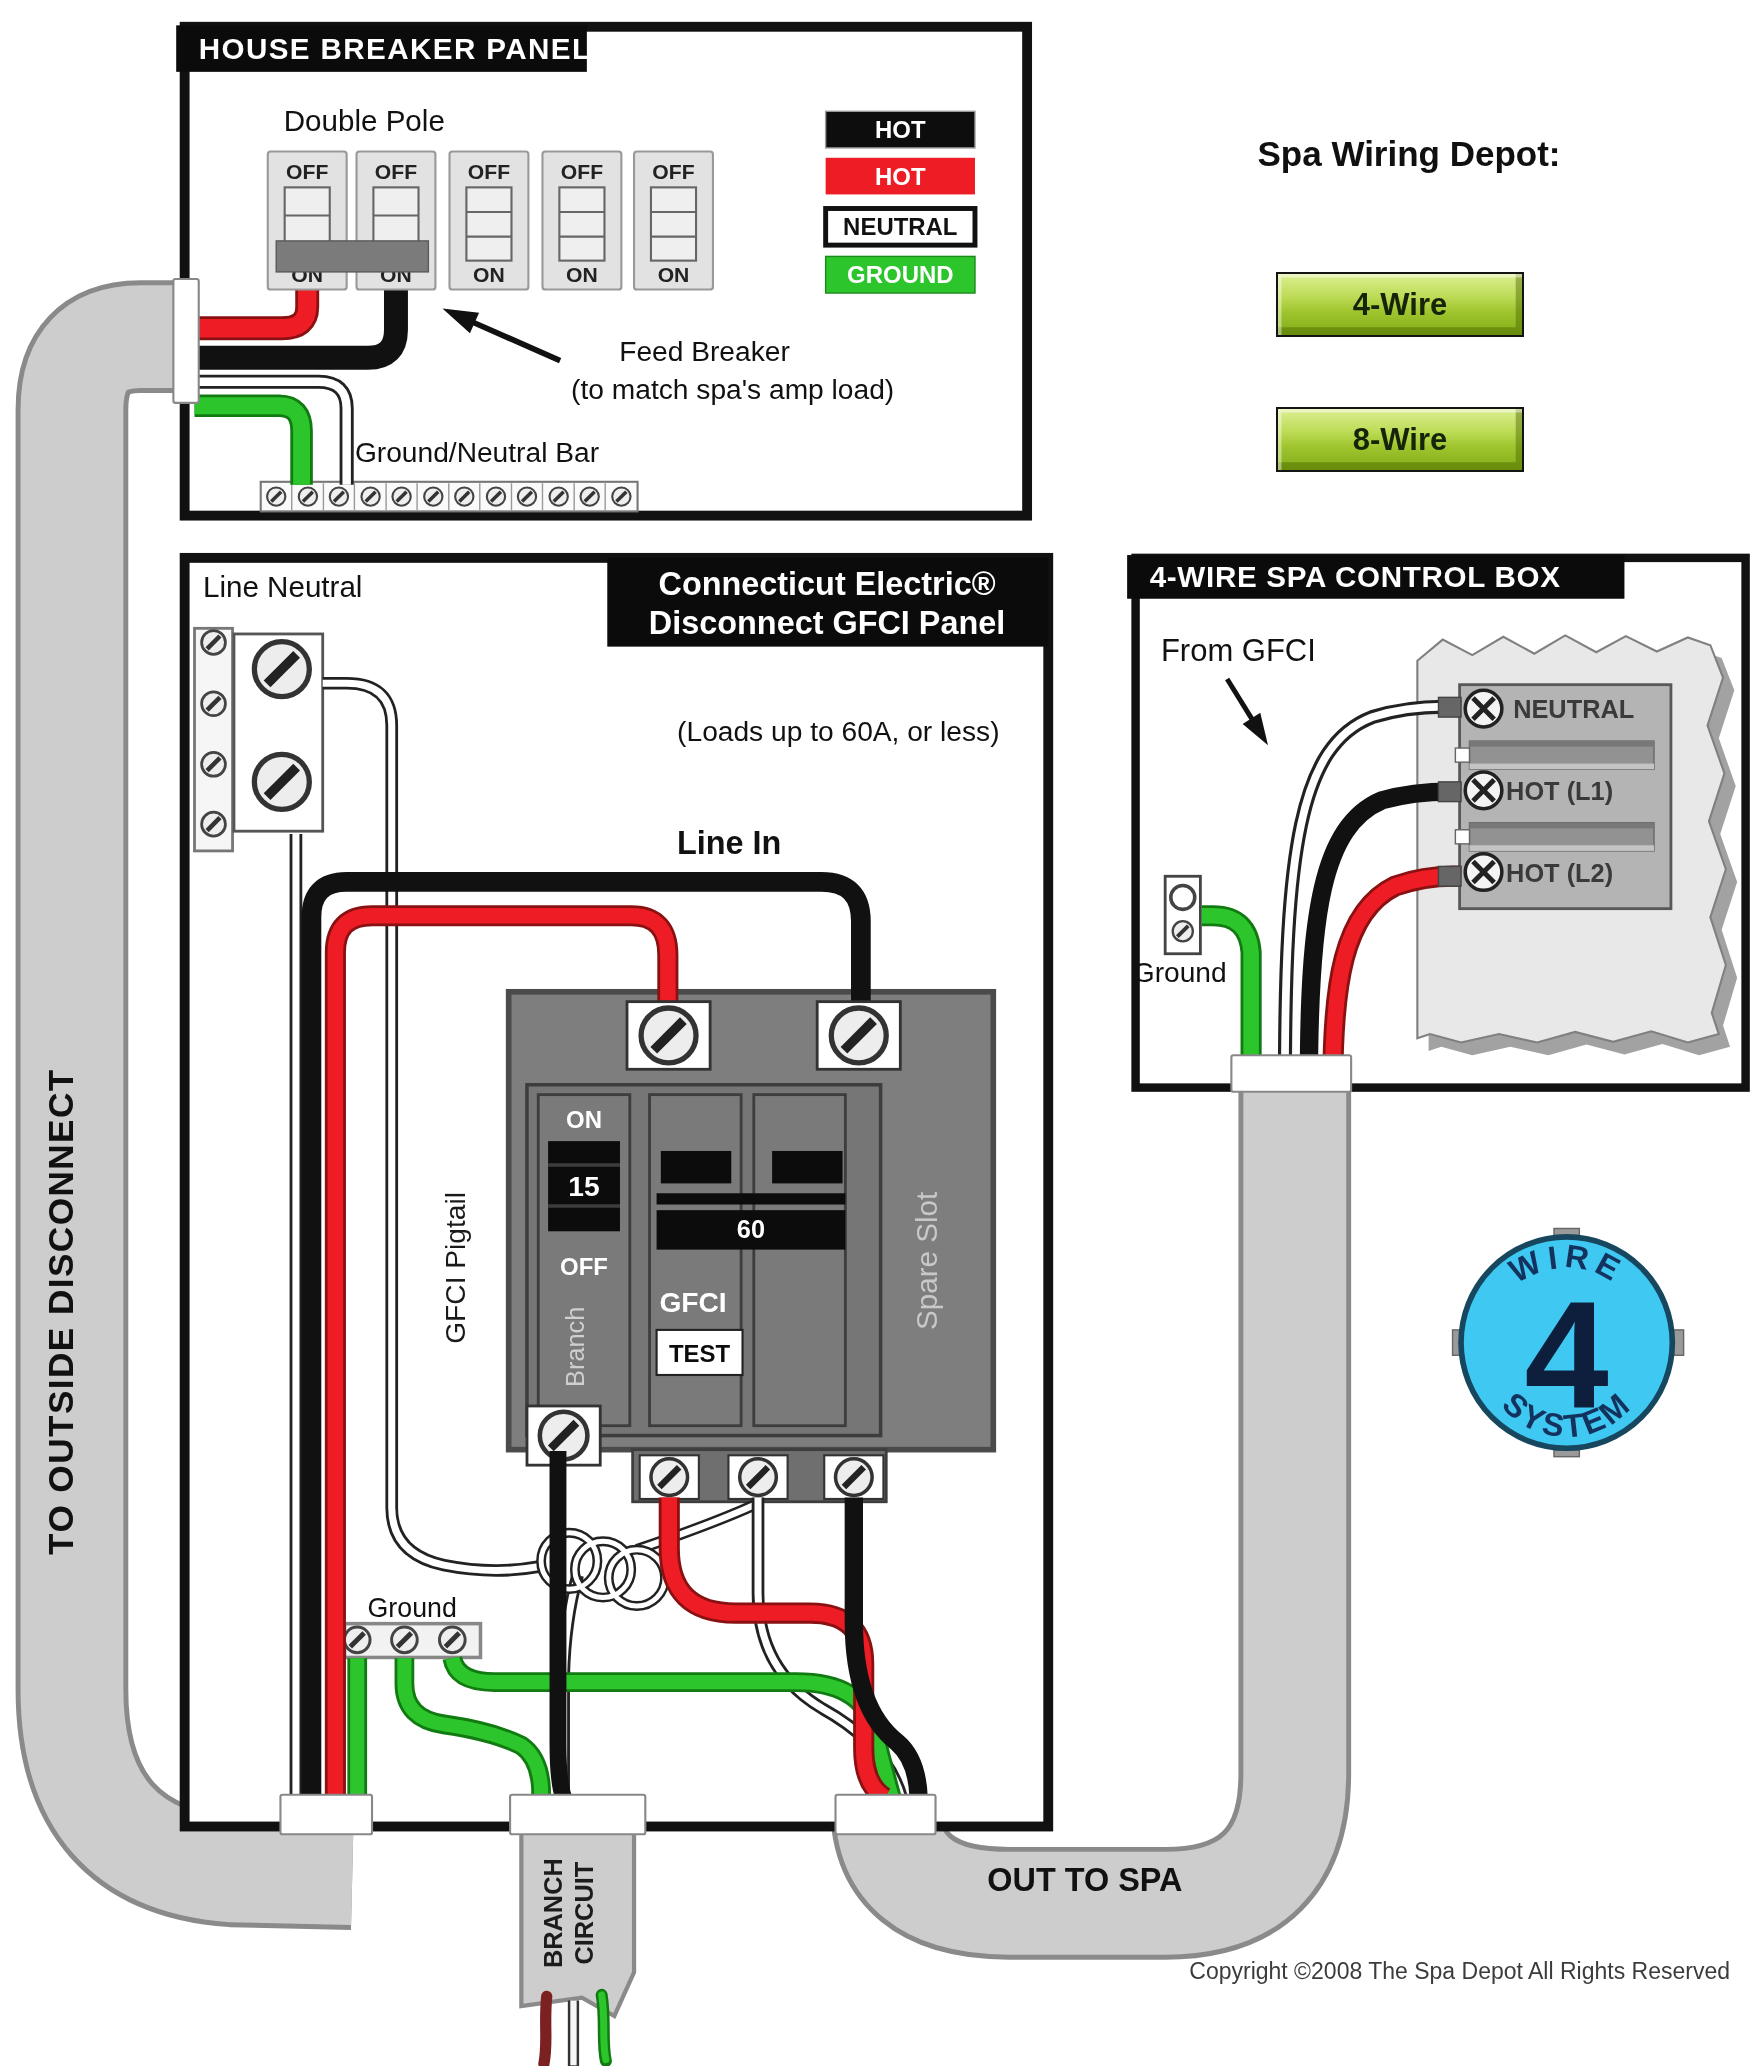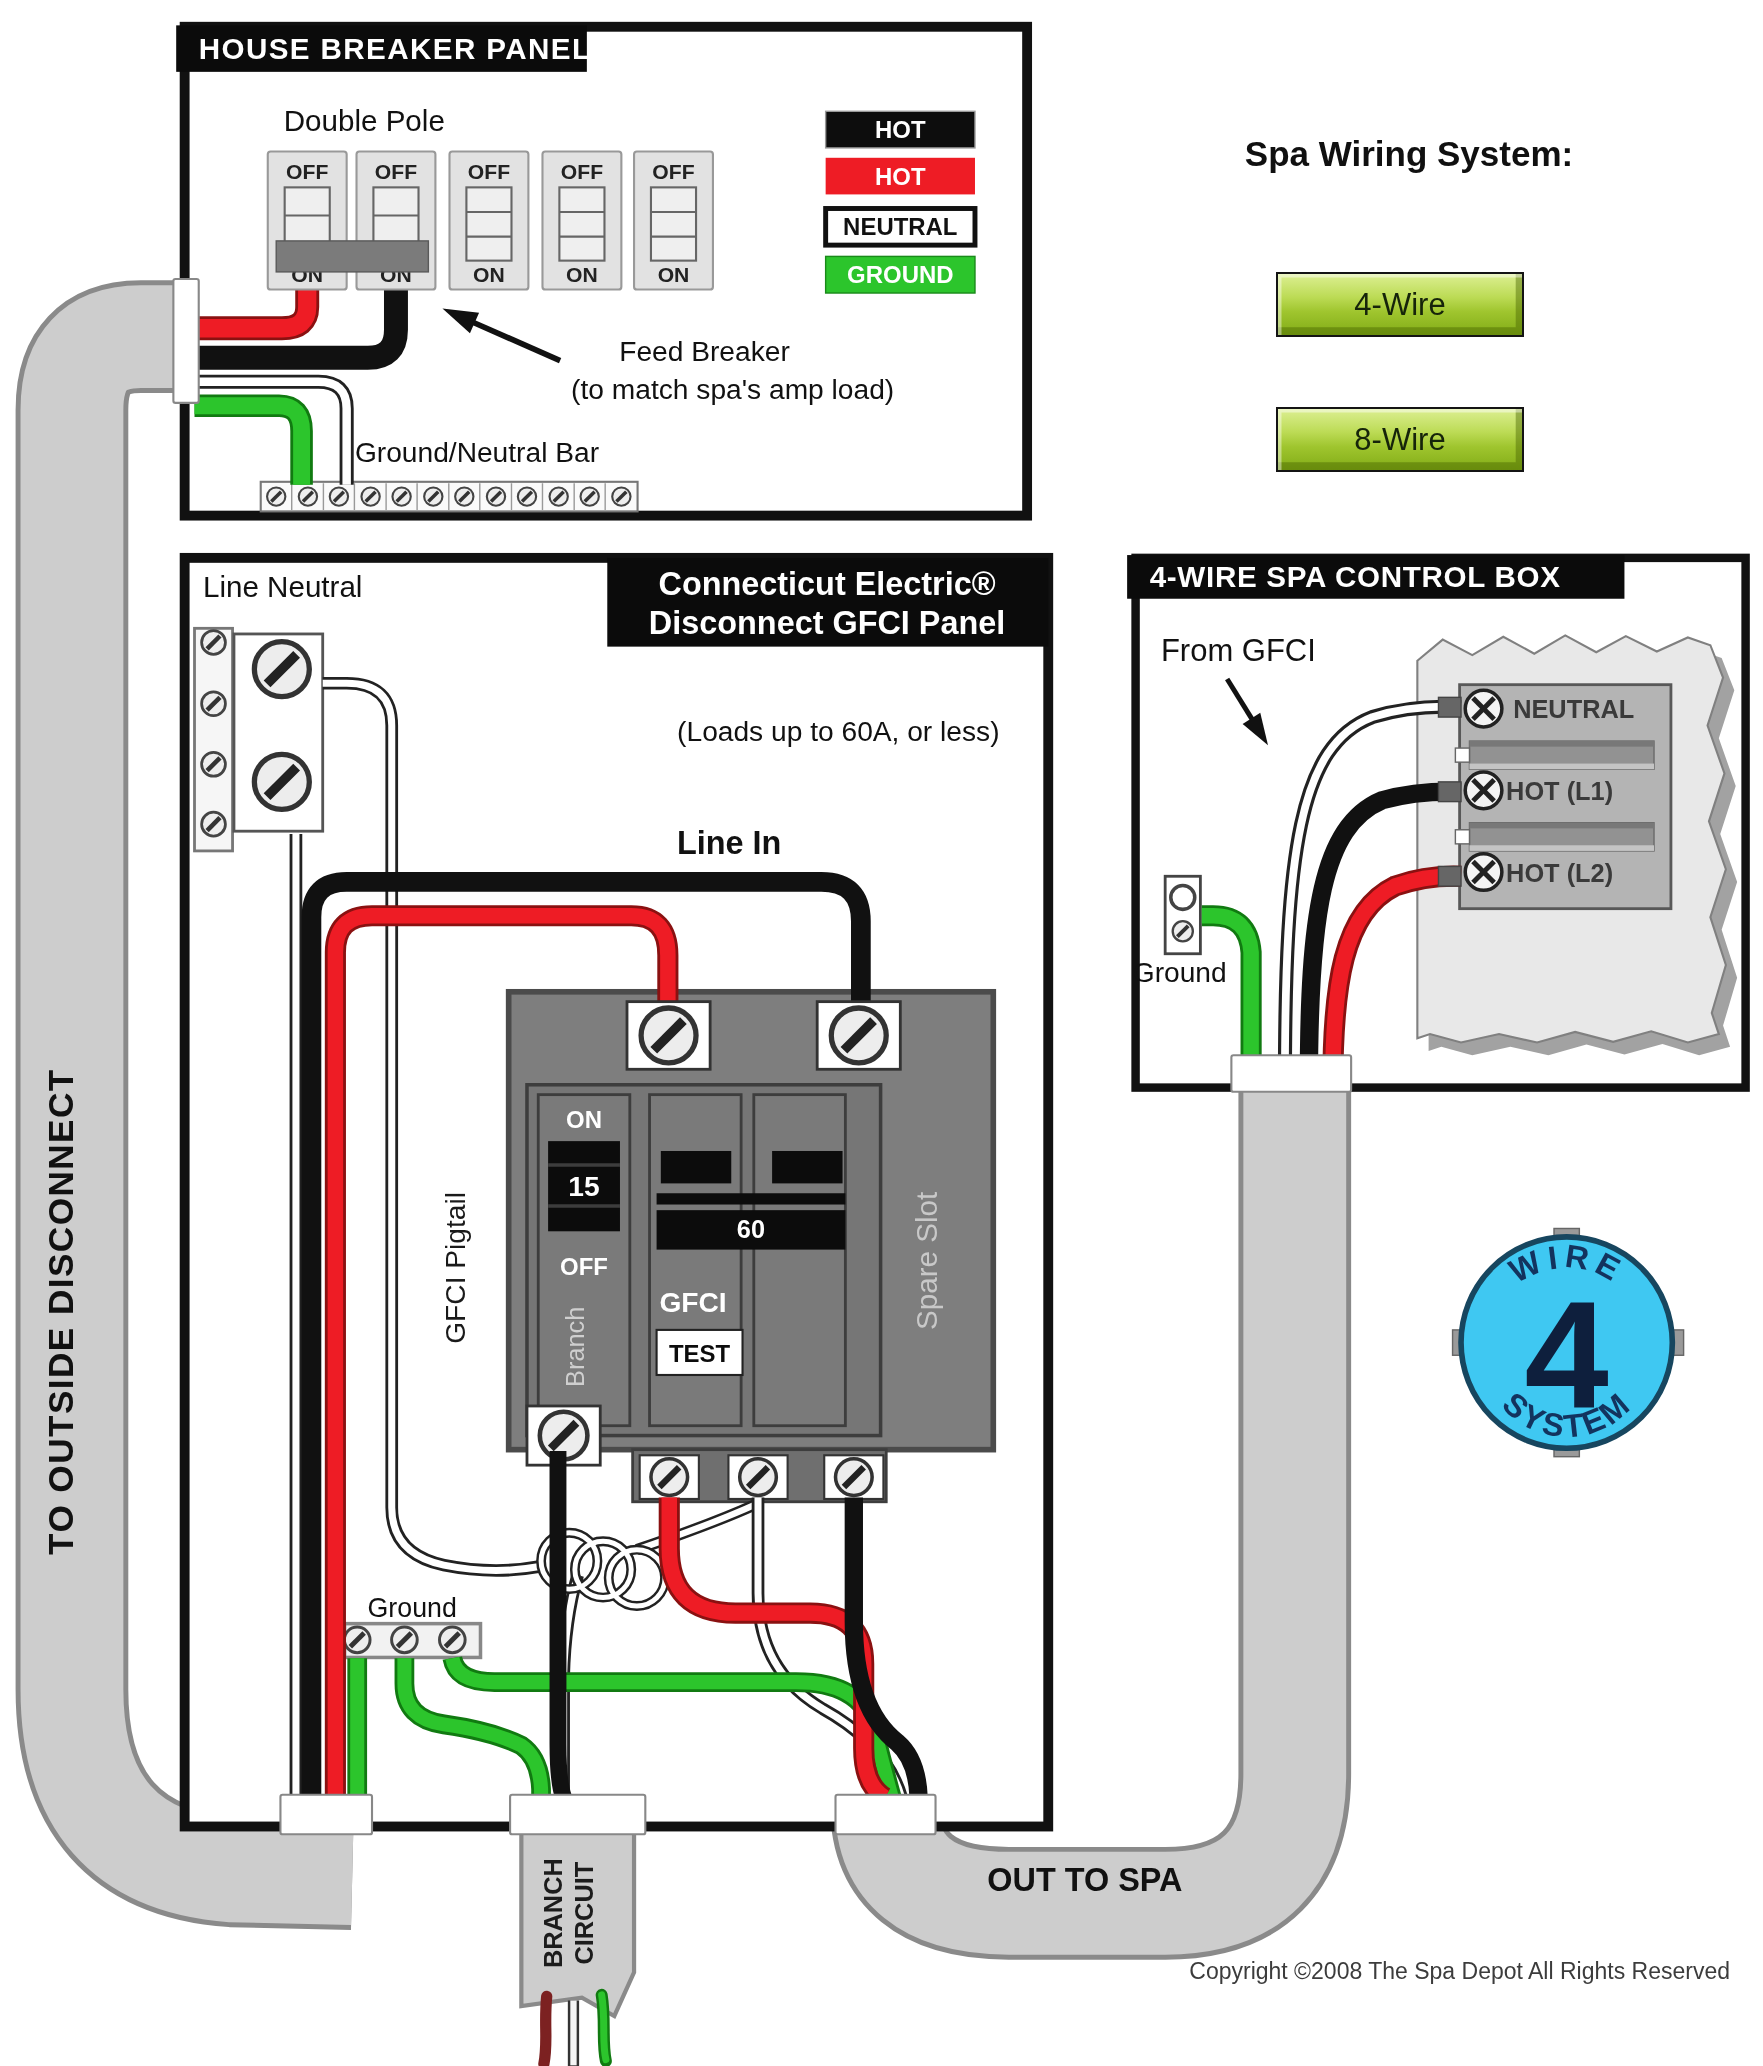--- a/index.html
+++ b/index.html
@@ -4,21 +4,21 @@
 <style>
   html,body{margin:0;padding:0;background:#fff}
   #canvas{position:relative;width:1764px;height:2066px;background:#fff;
           font-family:"Liberation Sans","DejaVu Sans",sans-serif;overflow:hidden}
   #scene{position:absolute;left:0;top:0}
   svg text{font-family:"Liberation Sans","DejaVu Sans",sans-serif}
   .btn{position:absolute;width:244px;height:61px;display:flex;align-items:center;justify-content:center;
        background:linear-gradient(180deg,#dcef92 0%,#bcdb55 38%,#9fc52e 62%,#82ac17 100%);
        border:2.8px solid #141414;
        box-shadow:inset 3.5px 3.5px 0 rgba(255,255,255,.45), inset -6.3px -7.7px 0 rgba(74,102,0,.45);
-       font-weight:normal;font-size:31px;color:#16240a;cursor:pointer}
+       font-weight:bold;font-size:31px;color:#16240a;cursor:pointer}
   #btn-4wire{left:1276px;top:272px}
   #btn-3wire{left:1276px;top:407px}
   #spa-title{position:absolute;left:1189px;top:134px;width:440px;text-align:center;
              font-weight:bold;font-size:35px;color:#101010;white-space:nowrap}
   #copyright{position:absolute;right:34px;top:1958px;font-size:23px;color:#3c3c3c;white-space:nowrap}
 </style>
 </head>
 <body>
 
 <div id="canvas">
@@ -330,19 +330,19 @@
     <text font-size="46" font-weight="bold" fill="#13335e" letter-spacing="8">
       <textPath href="#arcT" startOffset="50%" text-anchor="middle">WIRE</textPath>
     </text>
     <text x="2224" y="1998" text-anchor="middle" font-size="215" font-weight="bold" fill="#0e1f3d">4</text>
     <text font-size="46" font-weight="bold" fill="#13335e" letter-spacing="4">
       <textPath href="#arcB" startOffset="50%" text-anchor="middle">SYSTEM</textPath>
     </text>
   </g>
 </svg>
 
-<div id="spa-title">Spa Wiring System:</div>
+<div id="spa-title">Spa Wiring Depot:</div>
 <div id="btn-4wire" class="btn">4-Wire</div>
 <div id="btn-3wire" class="btn">8-Wire</div>
 <div id="copyright">Copyright ©2008 The Spa Depot All Rights Reserved</div>
 
 </div>
 
 
 </body></html>

